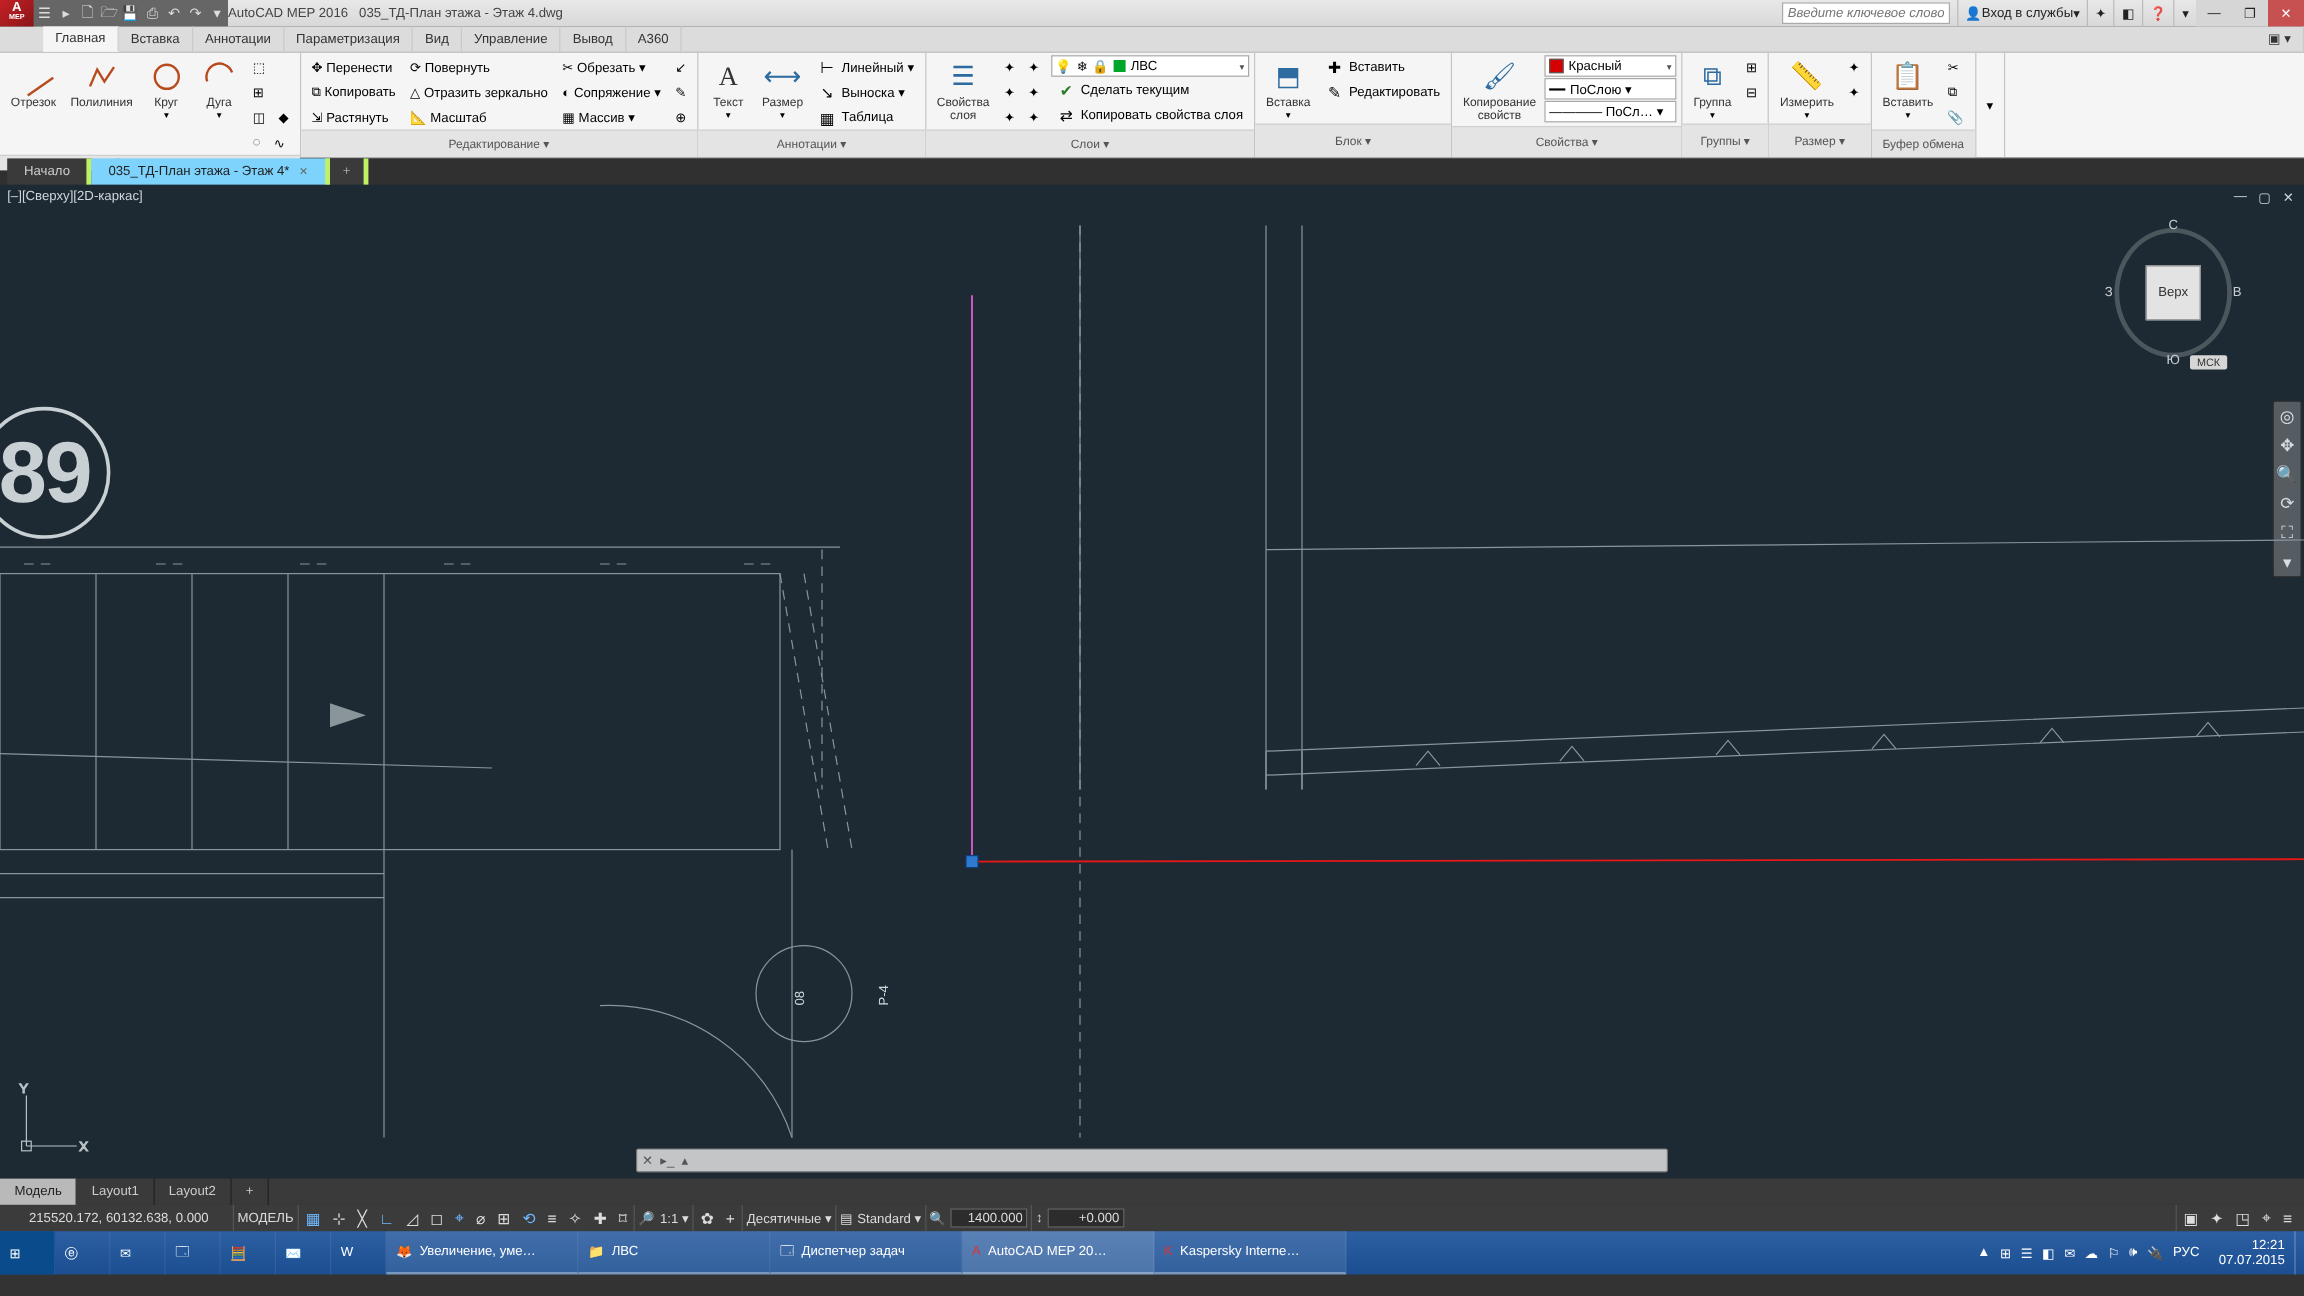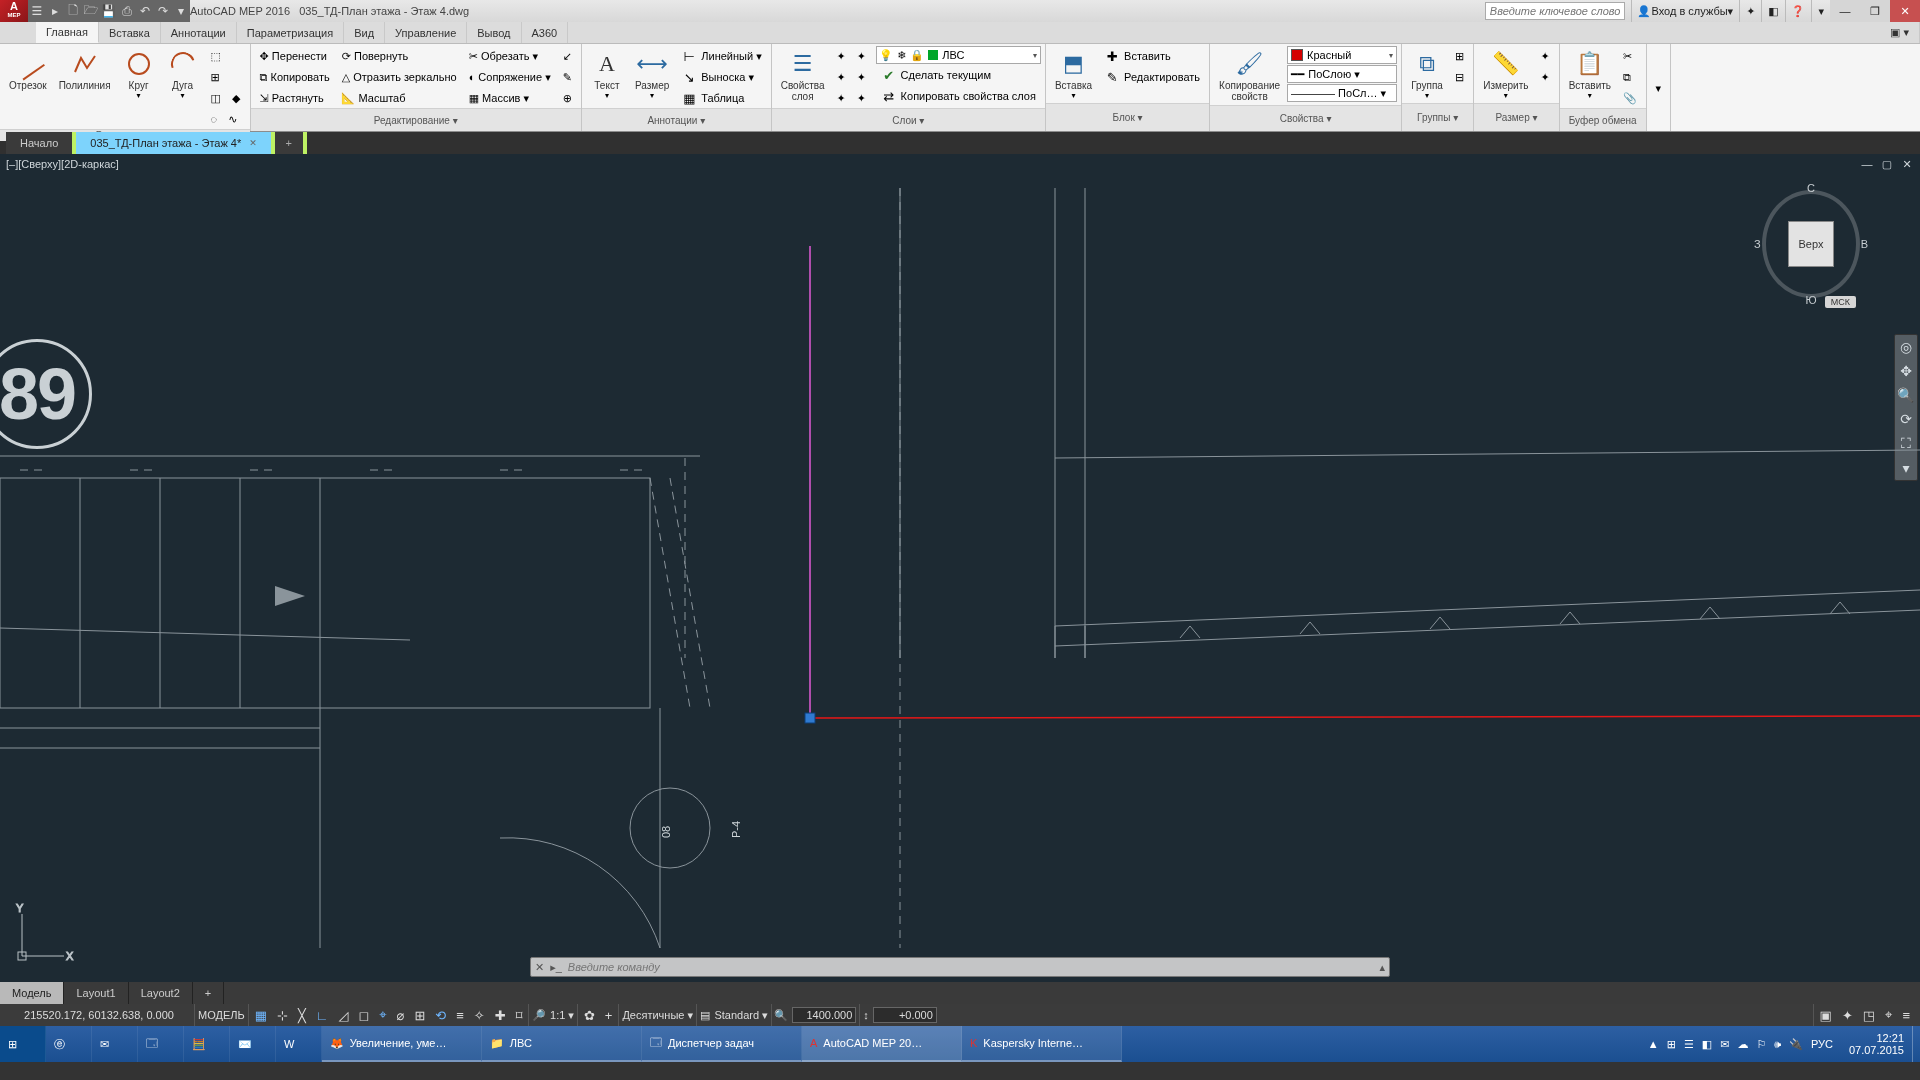--- a/index.html
+++ b/index.html
@@ -531,21 +531,20 @@
      <text x="54" y="54" fill="#b9c1c6" font-size="10">X</text>
      <rect x="6" y="46" width="8" height="8" fill="none"></rect>
         </g>
       </svg>
   </div>
 
   <div id="cmdrow" style="position:absolute;left:0;right:0;bottom:6px">
     <div id="cmdline">
       <span class="cico">✕</span>
       <span class="cico">▸_</span>
-      <input placeholder="Введите команду" style="">
       <span class="cico">▴</span>
     </div>
   </div>
 </div>
 
 <div id="layouts">
   <div class="ltab active">Модель</div>
   <div class="ltab">Layout1</div>
   <div class="ltab">Layout2</div>
   <div class="ltab">+</div>

